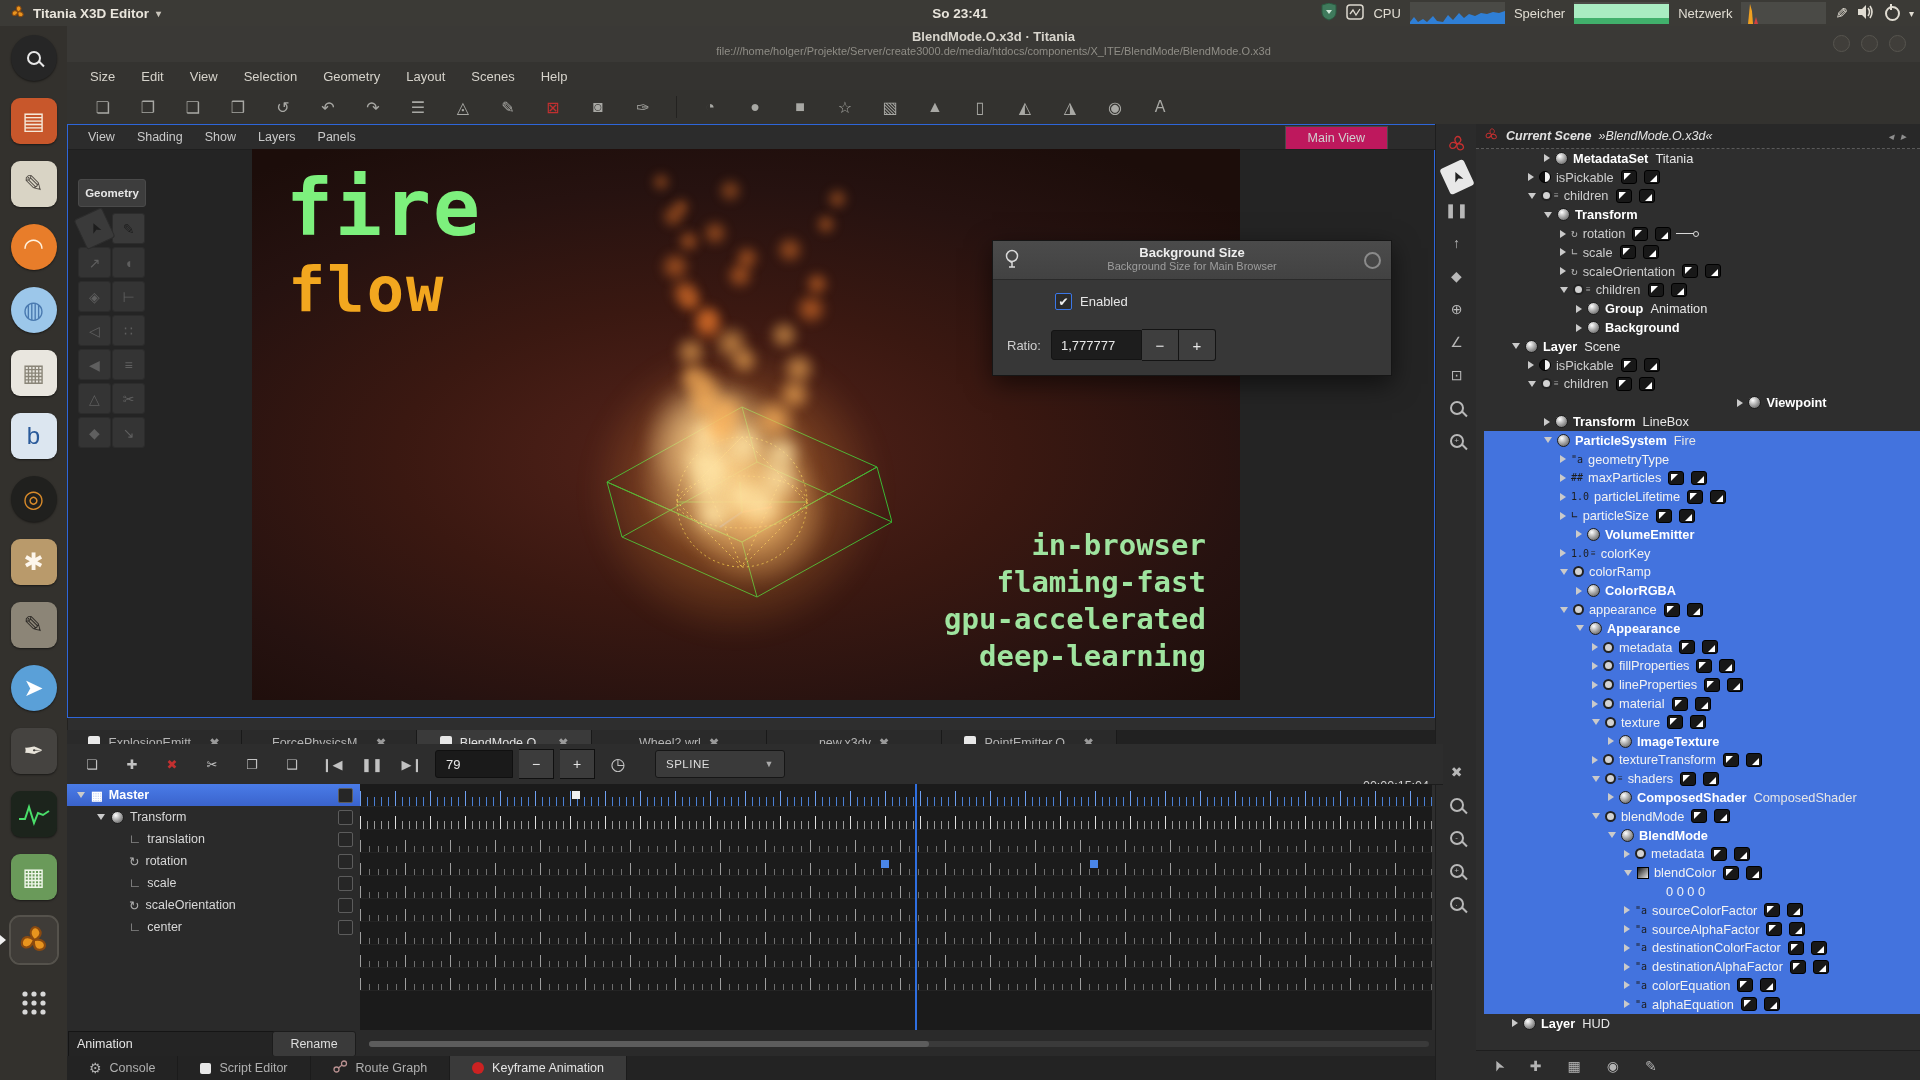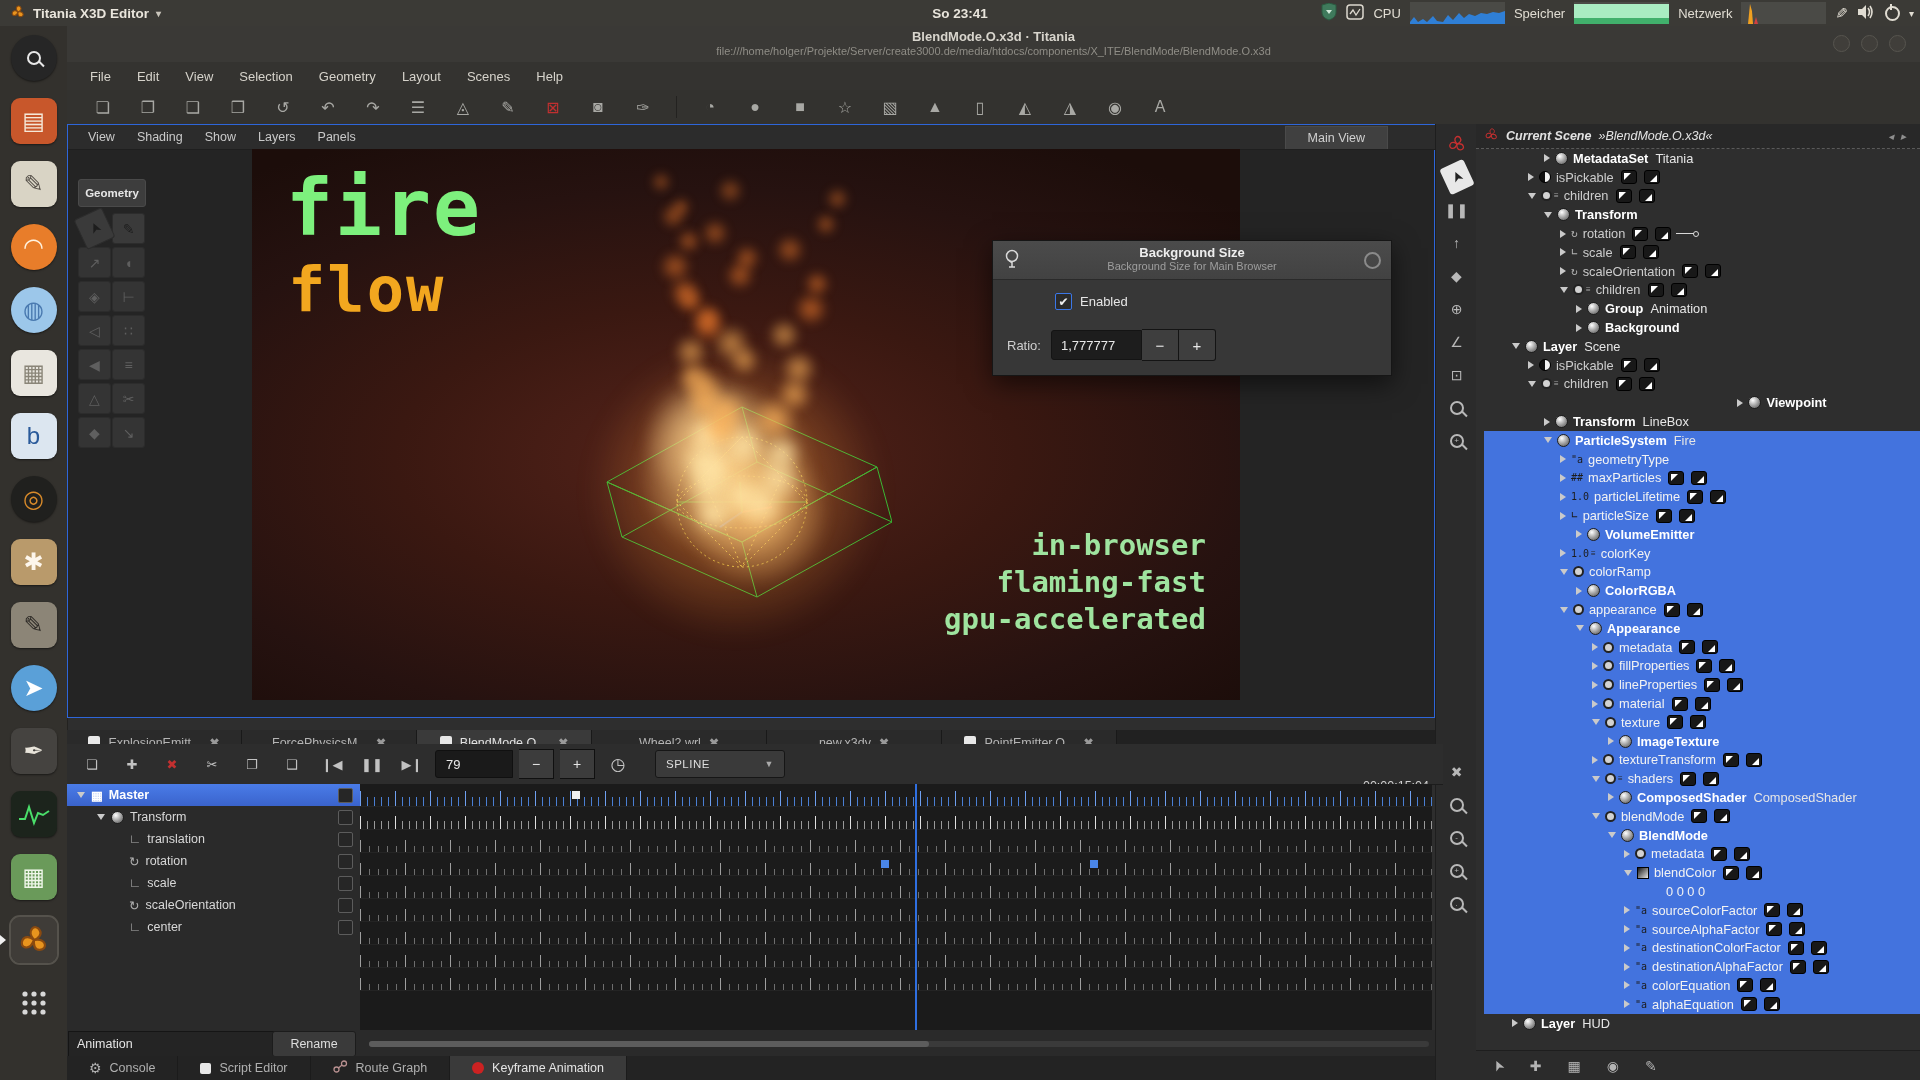--- a/index.html
+++ b/index.html
@@ -29,21 +29,21 @@
   .wbtn{width:15px;height:15px;border-radius:50%;border:1px solid #57554f;background:#403e3a;}
   #menubar{left:67px;top:62px;width:1853px;height:28px;background:#343330;display:flex;align-items:center;padding-left:12px;gap:4px;border-bottom:1px solid #2b2a27;}
   .mitem{padding:4px 11px;color:#d6d3cb;font-size:13px;}
   #toolbar{left:67px;top:90px;width:1853px;height:34px;background:#33322f;display:flex;align-items:center;gap:9px;padding-left:18px;border-bottom:1px solid #222;}
   .tbtn{width:36px;height:26px;display:flex;align-items:center;justify-content:center;font-size:16px;color:#a8a8a4;}
   .tsep{width:1px;height:22px;background:#232220;margin:0 6px;}
   
   #vpanel{left:67px;top:124px;width:1366px;height:592px;background:#242424;border:1px solid #2e66da;}
   #vptop{position:absolute;left:0;top:0;width:100%;height:24px;background:#2c2c2c;border-bottom:1px solid #1f1f1f;display:flex;align-items:center;padding-left:10px;gap:2px;}
   .vmi{padding:3px 10px;color:#c9c9c9;font-size:12.5px;}
-  #mainviewtab{position:absolute;right:46px;top:1px;height:22px;padding:0 22px;background:#404040;border:1px solid #4a4a4a;border-bottom:none;color:#d0d0d0;font-size:12.5px;display:flex;align-items:center;}
+  #mainviewtab{position:absolute;right:46px;top:1px;height:22px;padding:0 22px;background:#be185d;border:1px solid #4a4a4a;border-bottom:none;color:#d0d0d0;font-size:12.5px;display:flex;align-items:center;}
   #v3d{position:absolute;left:184px;top:24px;width:988px;height:551px;overflow:hidden;
     background:radial-gradient(ellipse 75% 65% at 46% 56%, #55231a 0%, #3a1811 42%, #261210 75%, #1c0d0a 100%);}
   .fparticle{position:absolute;border-radius:50%;transform:translate(-50%,-50%);}
   #fire-title{position:absolute;left:34px;top:14px;font-family:"DejaVu Sans Mono",monospace;font-weight:bold;font-size:78px;letter-spacing:2px;}
   #fire-sub{position:absolute;left:36px;top:104px;font-family:"DejaVu Sans Mono",monospace;font-weight:bold;font-size:62px;letter-spacing:2px;}
   #taglines{position:absolute;right:34px;top:378px;text-align:right;font-family:"DejaVu Sans Mono",monospace;font-size:29px;line-height:37px;font-weight:bold;}
   
   #palette{position:absolute;left:10px;top:54px;width:70px;}
   #palette-label{width:66px;height:26px;background:#3d3d3d;border:1px solid#4a4a4a;border-radius:3px;color:#e6e6e6;font-weight:bold;font-size:11.5px;display:flex;align-items:center;justify-content:center;margin-bottom:6px;}
   #palette-grid{display:grid;grid-template-columns:31px 31px;gap:3px;}
@@ -288,21 +288,21 @@
   <div class="abs" id="titlebar">
     <div id="wtitle">BlendMode.O.x3d · Titania</div>
     <div id="wsub">file:///home/holger/Projekte/Server/create3000.de/media/htdocs/components/X_ITE/BlendMode/BlendMode.O.x3d</div>
     <div id="winbtns">
       <span class="wbtn"></span>
       <span class="wbtn"></span>
       <span class="wbtn"></span>
     </div>
   </div>
   <div class="abs" id="menubar">
-      <div class="mitem">File</div>
+      <div class="mitem">Size</div>
       <div class="mitem">Edit</div>
       <div class="mitem">View</div>
       <div class="mitem">Selection</div>
       <div class="mitem">Geometry</div>
       <div class="mitem">Layout</div>
       <div class="mitem">Scenes</div>
       <div class="mitem">Help</div>
     </div>
   <div class="abs" id="toolbar">
       <span class="tbtn">❏</span>
@@ -341,20 +341,21 @@
         <span class="vmi">Panels</span>
       </div>
     <div id="mainviewtab">Main View</div>
     <div id="v3d">
       <div id="fire-title" style="color: rgb(125, 240, 125);">fire</div>
       <div id="fire-sub" style="color: rgb(242, 167, 31);">flow</div>
       <div id="taglines" style="color: rgb(159, 228, 159);">
           <div>in-browser</div>
           <div>flaming-fast</div>
           <div>gpu-accelerated</div>
+          <div>deep-learning</div>
         </div>
       <svg id="wireframe" class="abs" style="left:340px;top:238px;" width="300" height="225" viewBox="0 0 300 225">
         <g stroke="#38c838" fill="none" stroke-width="1" opacity="0.9">
           <polygon points="15,95 150,20 285,80 150,155"></polygon>
           <polygon points="30,150 165,75 300,135 165,210"></polygon>
           <line x1="15" y1="95" x2="30" y2="150"></line>
             <line x1="150" y1="20" x2="165" y2="75"></line>
           <line x1="285" y1="80" x2="300" y2="135"></line>
             <line x1="150" y1="155" x2="165" y2="210"></line>
           <line x1="15" y1="95" x2="150" y2="155"></line>

